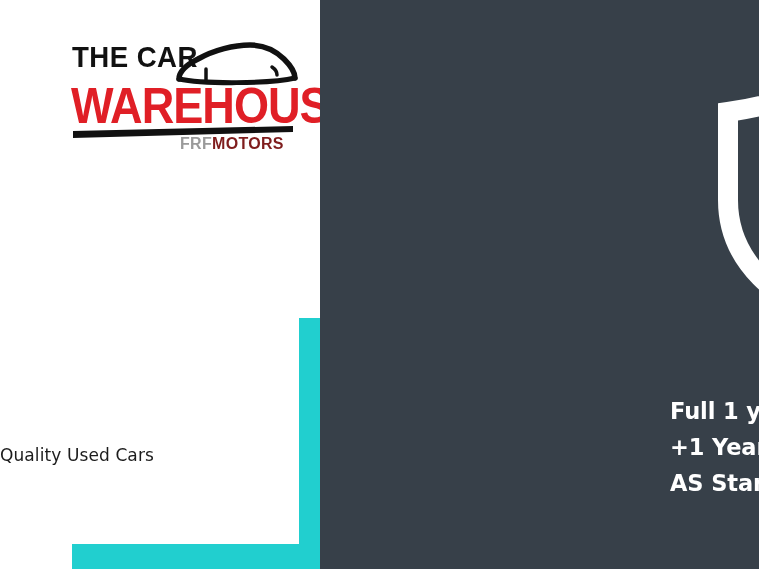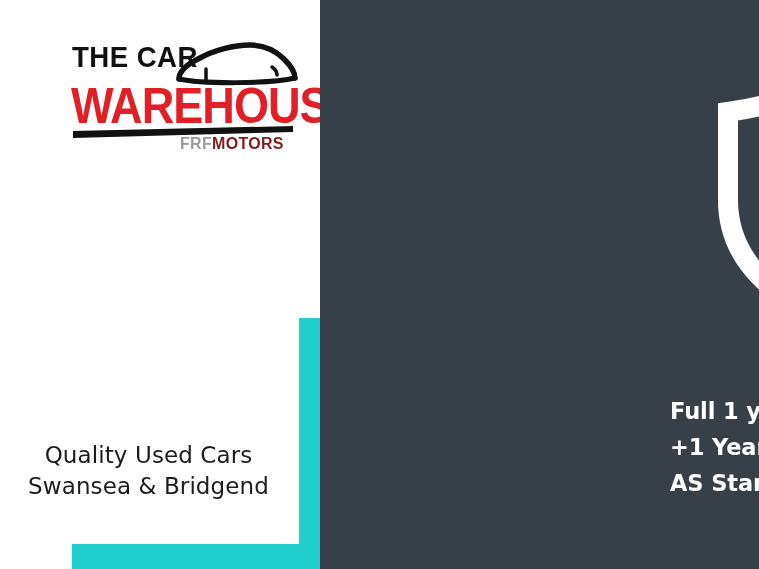--- a/index.html
+++ b/index.html
@@ -99,23 +99,22 @@
     line-height: 1;
   }
   .frf { color: #9A9A9A; text-align: right; }
   .motors { color: #7f1d1d; }
 
   
   .tagline {
     position: absolute;
     left: 0px; top: 434px;
     width: 297px;
-    text-align: center;
     font-family: "DejaVu Sans", sans-serif;
-    font-size: 23px;
+    font-size: 17px;
     line-height: 31px;
     color: #1c1c1c;
     letter-spacing: 0.1px;
   }
   .tagline div { white-space: nowrap; }
 
   
   .shield-wrap {
     position: absolute;
     left: 395px; top: 50px;
@@ -161,21 +160,20 @@
       </svg>
 
       <div class="logo-line-3">
         <span class="frf">FRF</span><span class="motors">MOTORS</span>
       </div>
 
     </div>
 
     <div class="tagline">
       <div>Quality Used Cars</div>
-      <div>Swansea &amp; Bridgend</div>
     </div>
 
   </div>
 
   <div class="right-panel">
 
     <div class="shield-wrap">
       <svg viewBox="0 0 285 280" width="285" height="280" aria-hidden="true">
 
         <path d="M123 13

